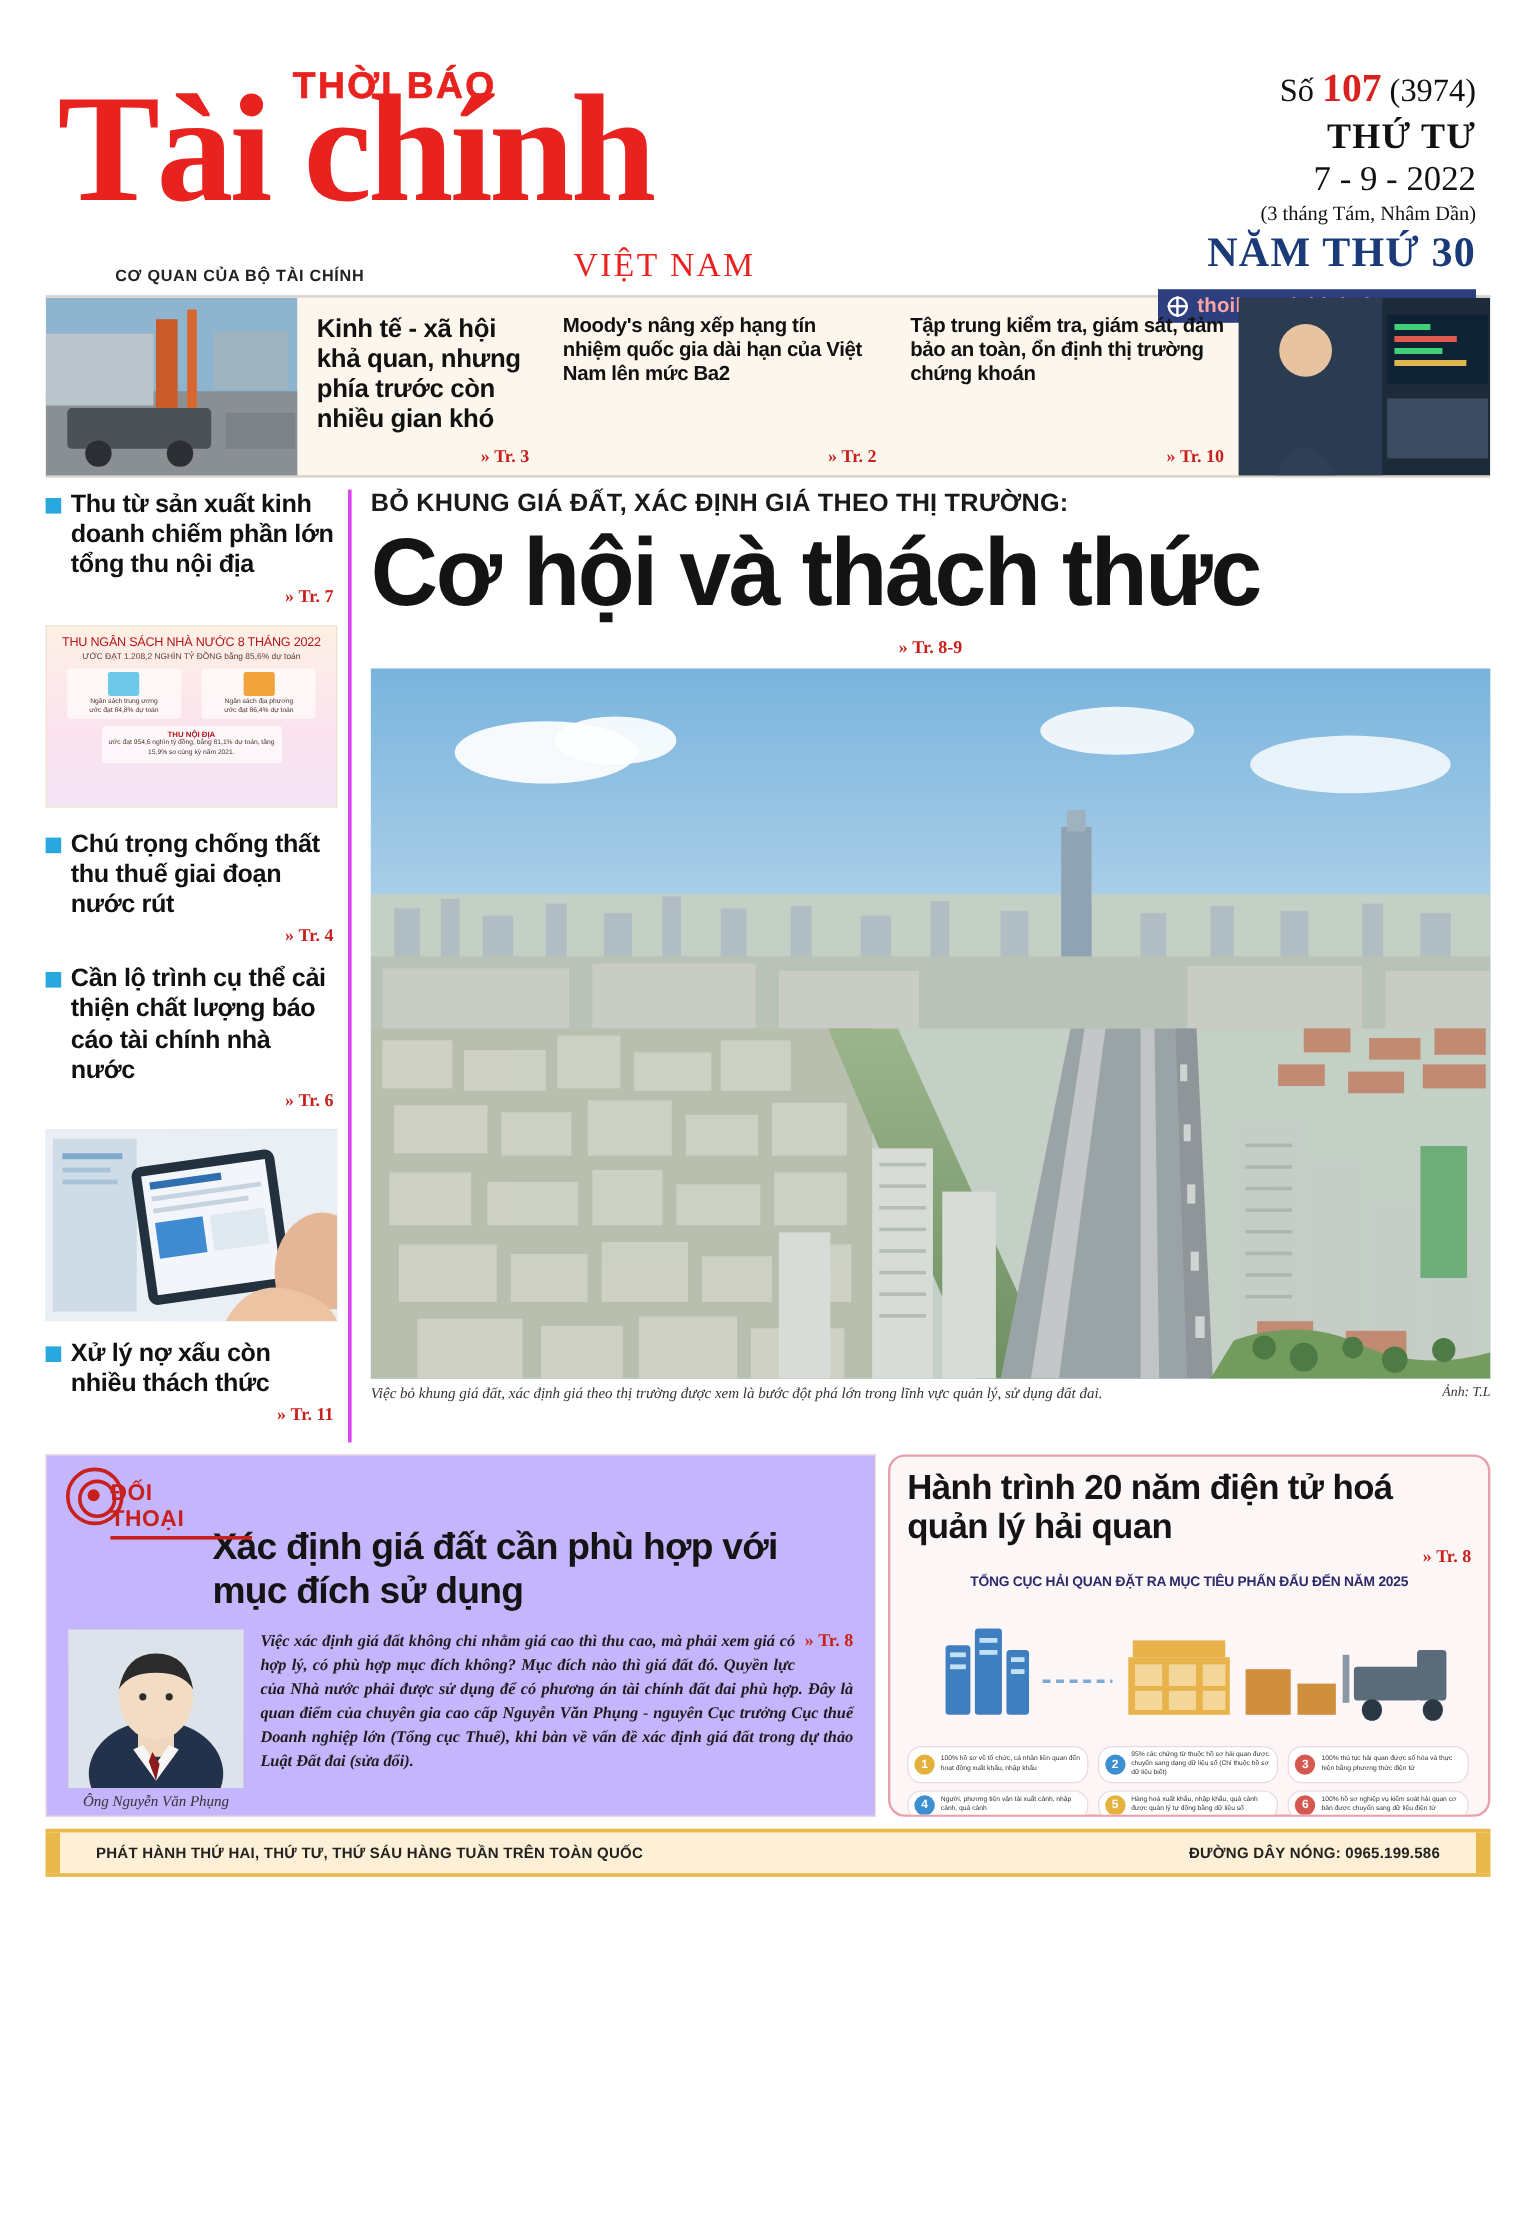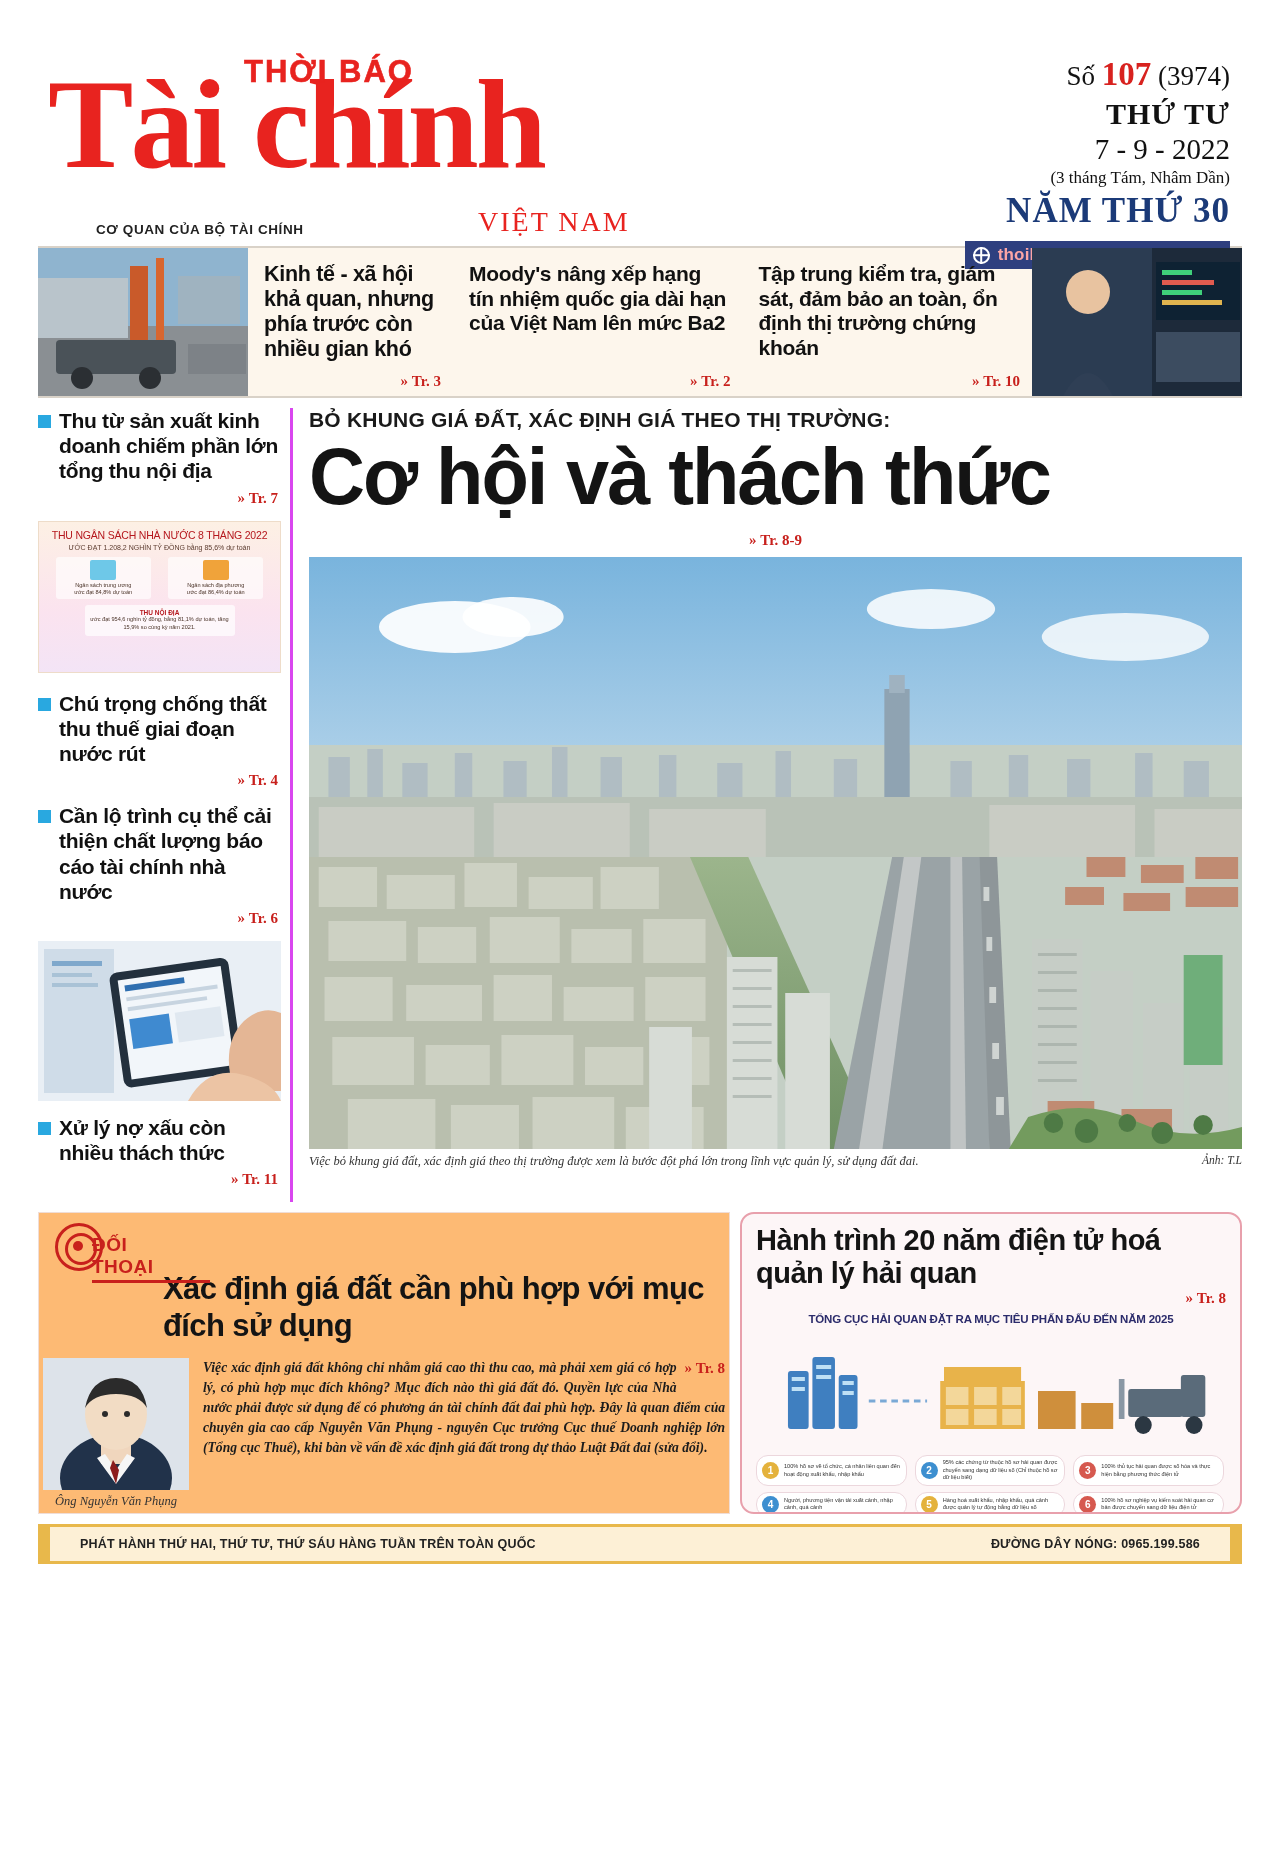--- a/index.html
+++ b/index.html
@@ -56,21 +56,21 @@
     display:flex; border-top:2px solid #d9d2c8; border-bottom:2px solid #d9d2c8;
     background:#fdf6ec; height:152px; margin-top:4px;
   }
   .teaser-img { width:210px; flex:0 0 auto; overflow:hidden; position:relative; }
   .teaser-col { flex:1; padding:14px 12px 6px 16px; position:relative; display:flex; flex-direction:column;}
   .teaser-col.first { flex:0 0 205px; }
   .t-head {
     font-size:21.5px; font-weight:bold; line-height:1.17; color:#111;
     font-family:"Liberation Sans", sans-serif; letter-spacing:-0.3px;
   }
-  .t-head.small { font-size:21px; }
+  .t-head.small { font-size:17px; }
   .page-ref {
     font-family:"Liberation Serif", serif; font-weight:bold; color:#c8201c;
     font-size:15px; text-align:right; margin-top:auto;
   }
 
   
   .main { display:flex; margin-top:10px; }
   .sidebar { width:255px; flex:0 0 255px; padding-right:12px; border-right:3px solid #d946ef;}
   .side-item { display:flex; gap:8px; margin-bottom:6px; }
   .bullet { width:13px; height:13px; background:#29a8e0; flex:0 0 13px; margin-top:7px; }
@@ -102,21 +102,21 @@
     margin-top:6px; white-space:nowrap; transform:scaleX(.97); transform-origin:left;
   }
   .lead-ref { font-family:"Liberation Serif", serif; font-weight:bold; color:#c8201c; font-size:15px; text-align:center; margin-top:16px;}
   .lead-photo { width:100%; height:592px; margin-top:8px; position:relative; overflow:hidden; background:#9cc3df;}
   .cap-row { display:flex; justify-content:space-between; margin-top:5px; }
   .caption { font-size:12.5px; color:#333; font-family:"Liberation Serif", serif; font-style:italic;}
   .credit { font-size:11.5px; color:#333; font-family:"Liberation Serif", serif; font-style:italic;}
 
   
   .bottom { display:flex; gap:10px; margin-top:10px; height:302px; }
-  .dialog { flex:0 0 692px; background:#fdba74; border:1px solid #f0ddd6; position:relative; padding:12px 4px;}
+  .dialog { flex:0 0 692px; background:#c4b5fd; border:1px solid #f0ddd6; position:relative; padding:12px 18px;}
   .dl-badge { position:absolute; left:16px; top:10px; width:130px; height:48px; }
   .dl-rings { position:absolute; left:0; top:0; width:48px; height:48px; border:3px solid #c8201c; border-radius:50%;}
   .dl-rings:before{content:"";position:absolute;left:7px;top:7px;width:26px;height:26px;border:3px solid #c8201c;border-radius:50%;}
   .dl-rings:after{content:"";position:absolute;left:15px;top:15px;width:10px;height:10px;background:#c8201c;border-radius:50%;}
   .dl-word { position:absolute; left:37px; top:11px; font-size:19px; font-weight:bold; color:#c8201c; letter-spacing:0.5px;}
   .dl-word:after{content:"";position:absolute;left:0;bottom:-5px;width:118px;height:3px;background:#c8201c;}
   .dl-title { margin:46px 0 0 120px; font-size:31px; font-weight:bold; color:#141414; line-height:1.18; letter-spacing:-0.6px;}
   .dl-body { display:flex; gap:14px; margin-top:14px; }
   .dl-photo-wrap{ width:146px; flex:0 0 146px; text-align:center;}
   .dl-photo{ width:146px; height:132px; overflow:hidden; background:linear-gradient(160deg,#dfe6ee,#c3ccd8);}

